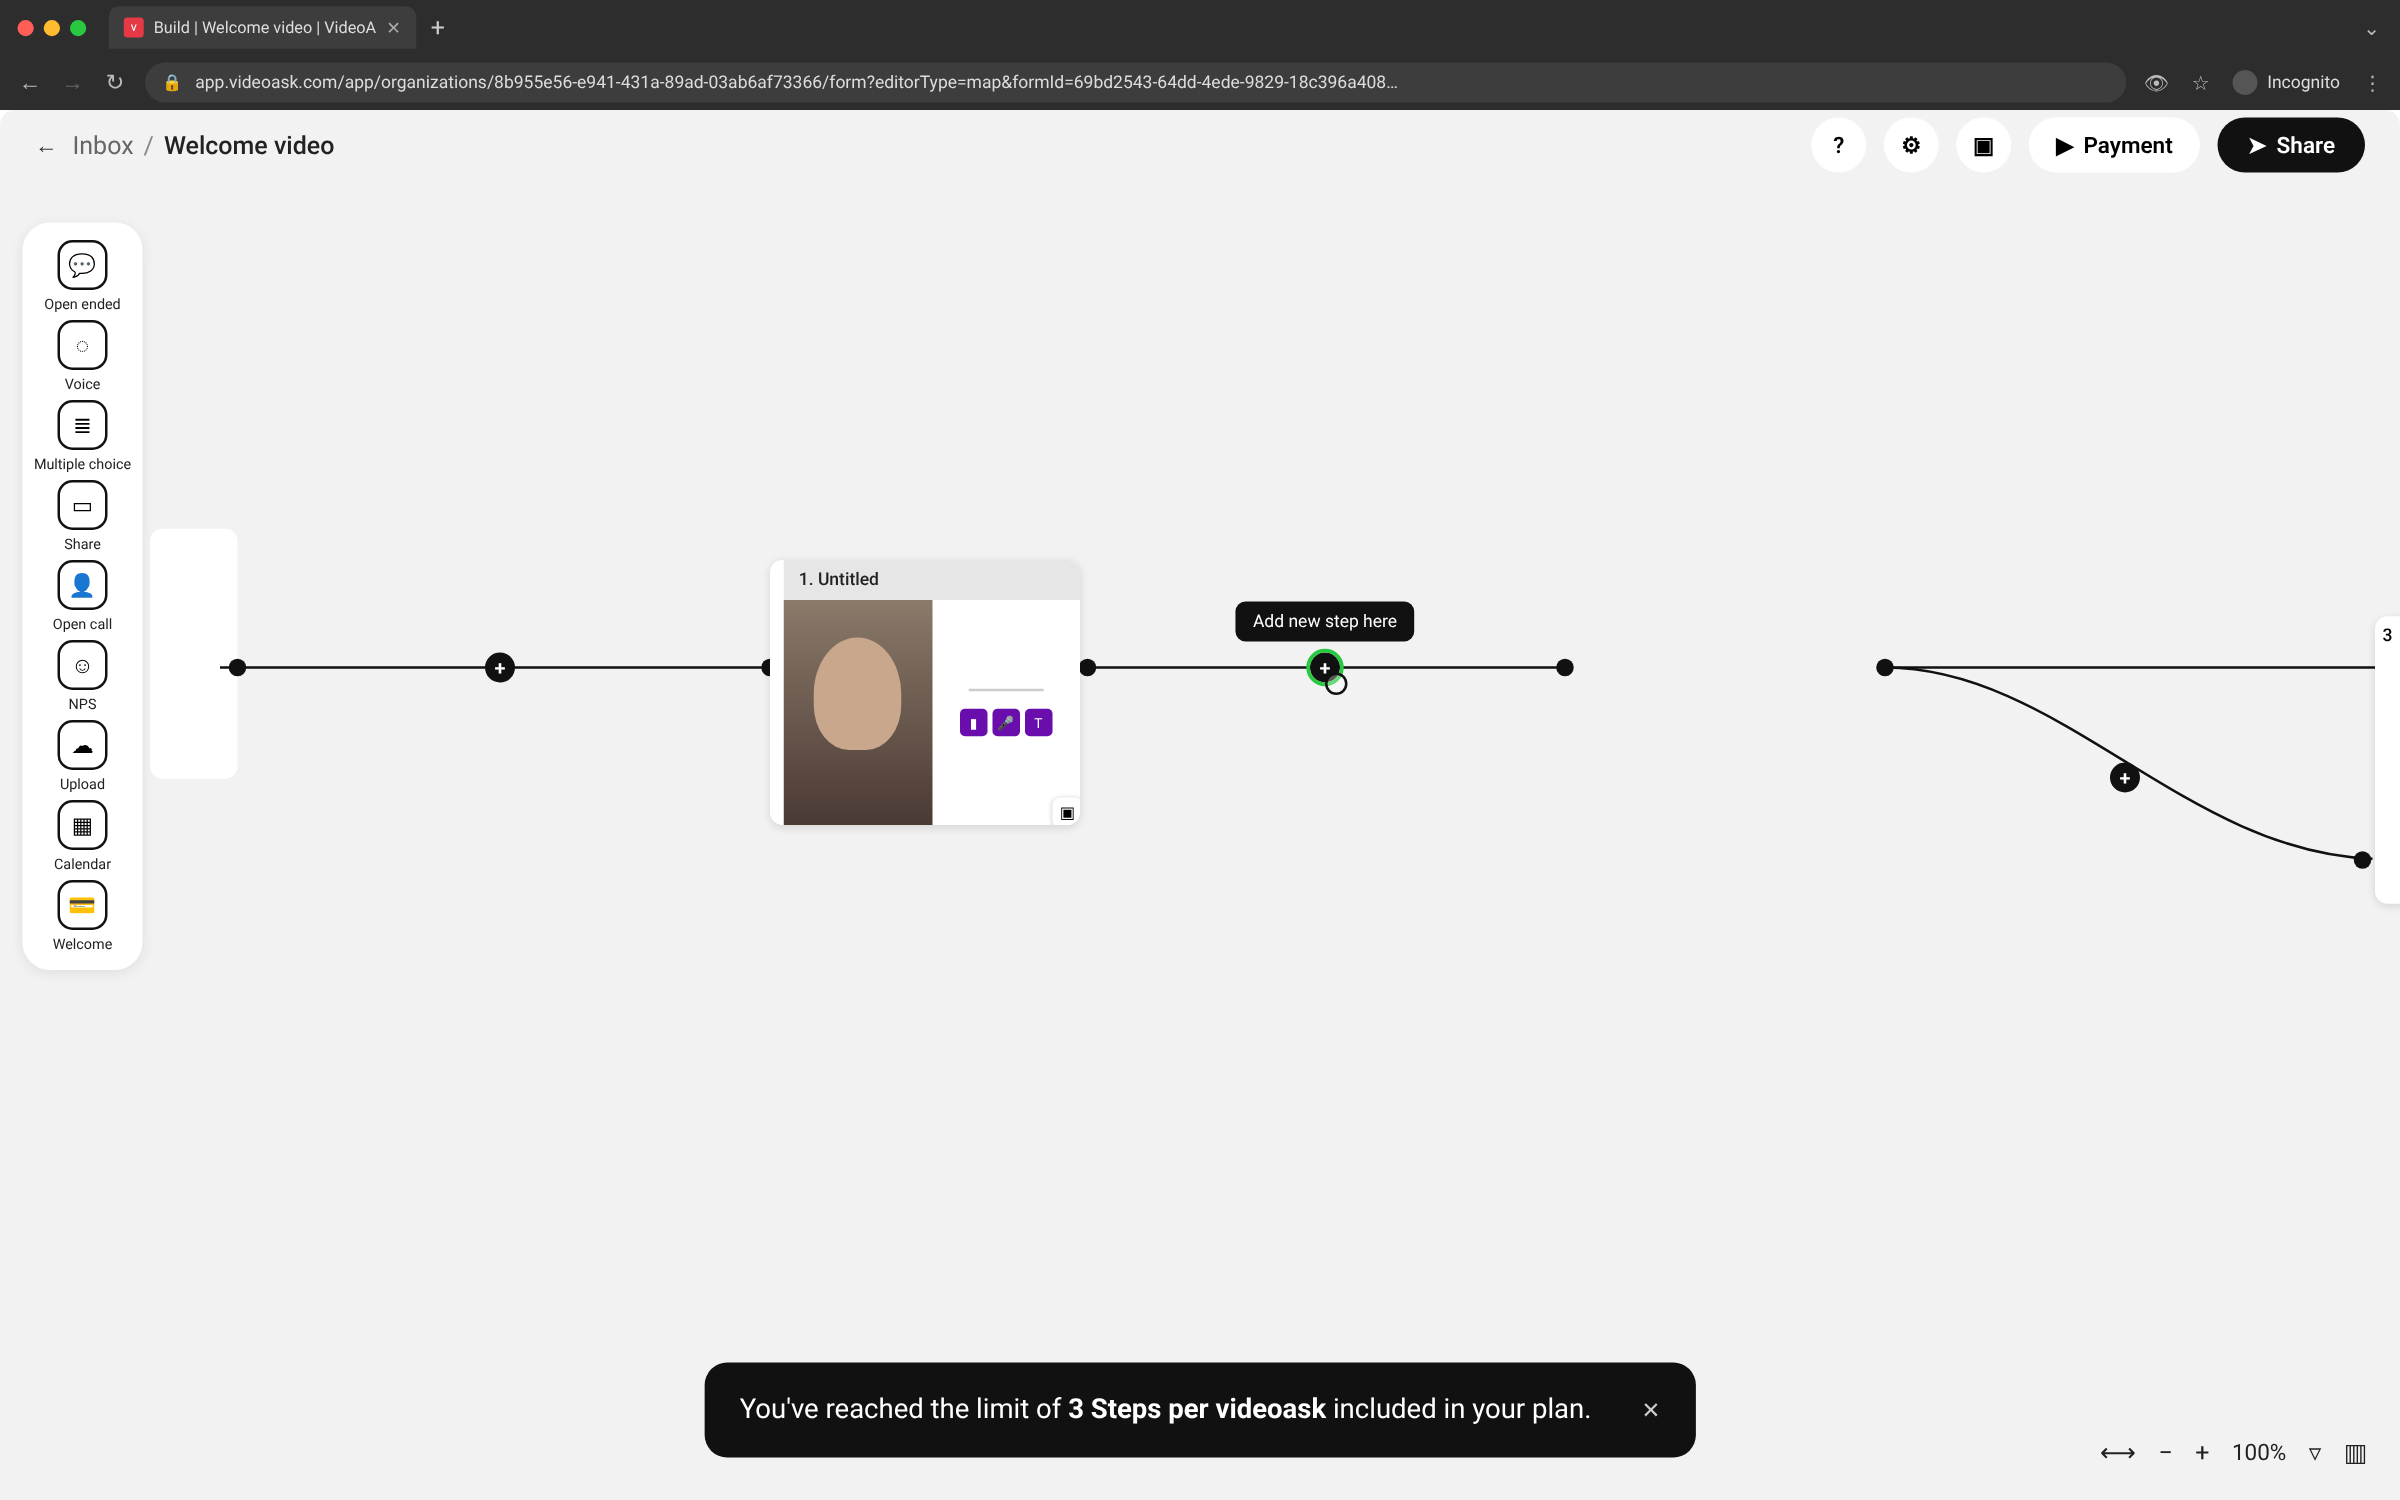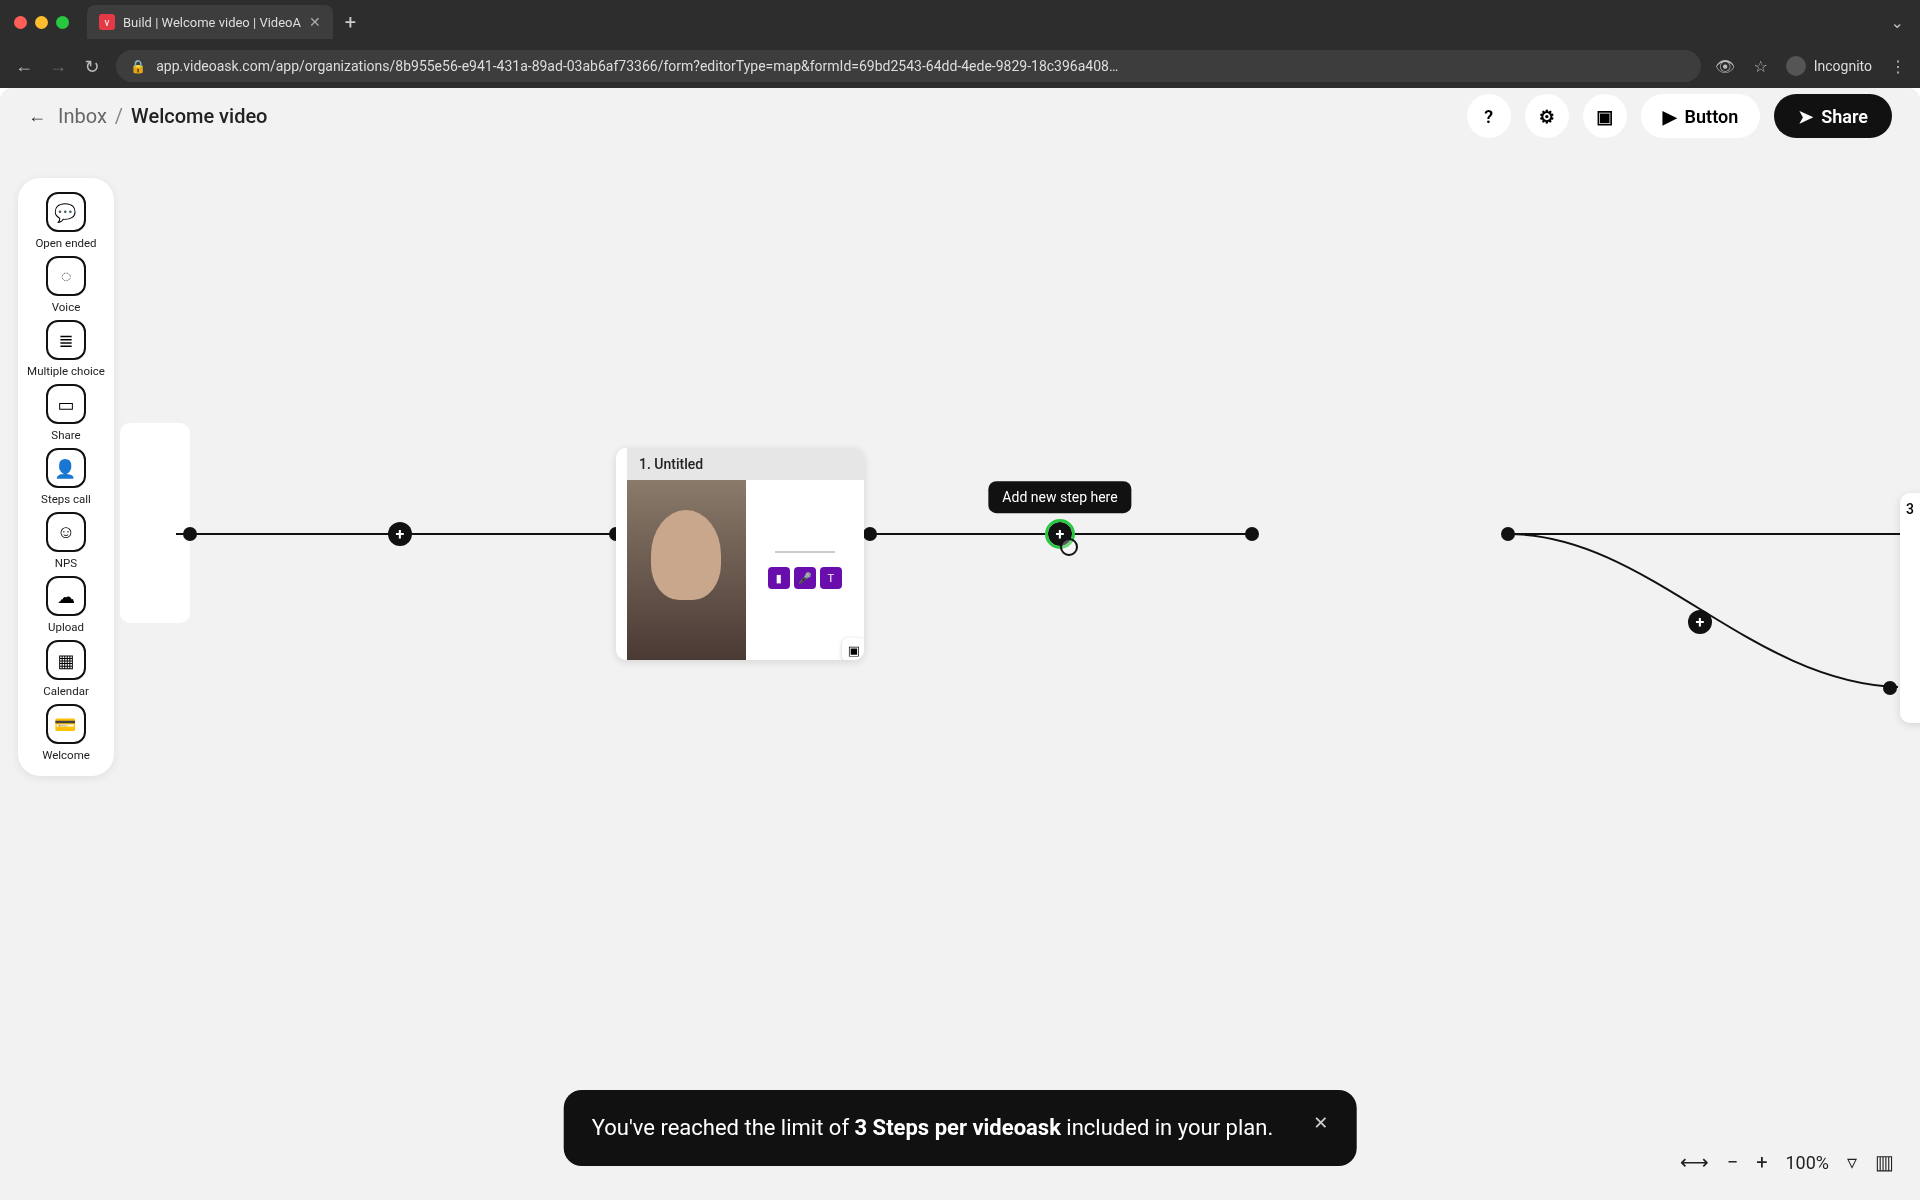--- a/index.html
+++ b/index.html
@@ -76,21 +76,21 @@
   .tooltip { position:absolute; background:#111; color:#fff; padding:8px 14px; border-radius:8px; font-size:14px; transform:translate(-50%,-140%); white-space:nowrap;}
 
   
   .curve { position:absolute; }
 
   
   .card3 { position:absolute; right:-10px; top:405px; width:30px; height:230px; background:#fff; border-radius:10px; box-shadow:0 2px 8px rgba(0,0,0,0.12);}
   .card3 .num { position:absolute; top:8px; left:6px; font-size:14px; font-weight:500;}
 
   
-  .banner { position:absolute; left:50%; transform:translateX(-50%); bottom:34px; background:#111; color:#fff; border-radius:18px; padding:22px 28px; display:flex; gap:32px; min-width:760px;}
+  .banner { position:absolute; left:50%; transform:translateX(-50%); bottom:34px; background:#111; color:#fff; border-radius:18px; padding:22px 28px; display:flex; align-items:center; gap:32px; min-width:760px;}
   .banner .msg { font-size:22px; line-height:1.45;}
   .banner .msg b { font-weight:700;}
   .banner .plans { background:#fff; color:#111; border-radius:30px; padding:14px 30px; font-size:20px; font-weight:600;}
   .banner .x { color:#ccc; font-size:18px; margin-left:8px;}
 
   
   .zoom-ctl { position:absolute; right:26px; bottom:26px; display:flex; align-items:center; gap:18px; color:#222; font-size:18px;}
   .zoom-ctl .ico { font-size:20px;}
 
   
@@ -148,21 +148,21 @@
           <span>?</span>
         </div>
       <div class="circle-btn">
           <span>⚙</span>
         </div>
       <div class="circle-btn">
           <span>▣</span>
         </div>
       <div class="preview-btn">
         <span>▶</span>
-        <span>Button</span>
+        <span>Payment</span>
       </div>
       <div class="share-btn">
         <span>➤</span>
         <span>Share</span>
       </div>
     </div>
   </div>
 
   <div class="toolbar">
     <div class="tool">
@@ -186,21 +186,21 @@
     <div class="tool">
         <div class="ico">
           <span>▭</span>
         </div>
         <div class="lbl">Share</div>
       </div>
     <div class="tool">
         <div class="ico">
           <span>👤</span>
         </div>
-        <div class="lbl">Steps call</div>
+        <div class="lbl">Open call</div>
       </div>
     <div class="tool">
         <div class="ico">
           <span>☺</span>
         </div>
         <div class="lbl">NPS</div>
       </div>
     <div class="tool">
         <div class="ico">
           <span>☁</span>

